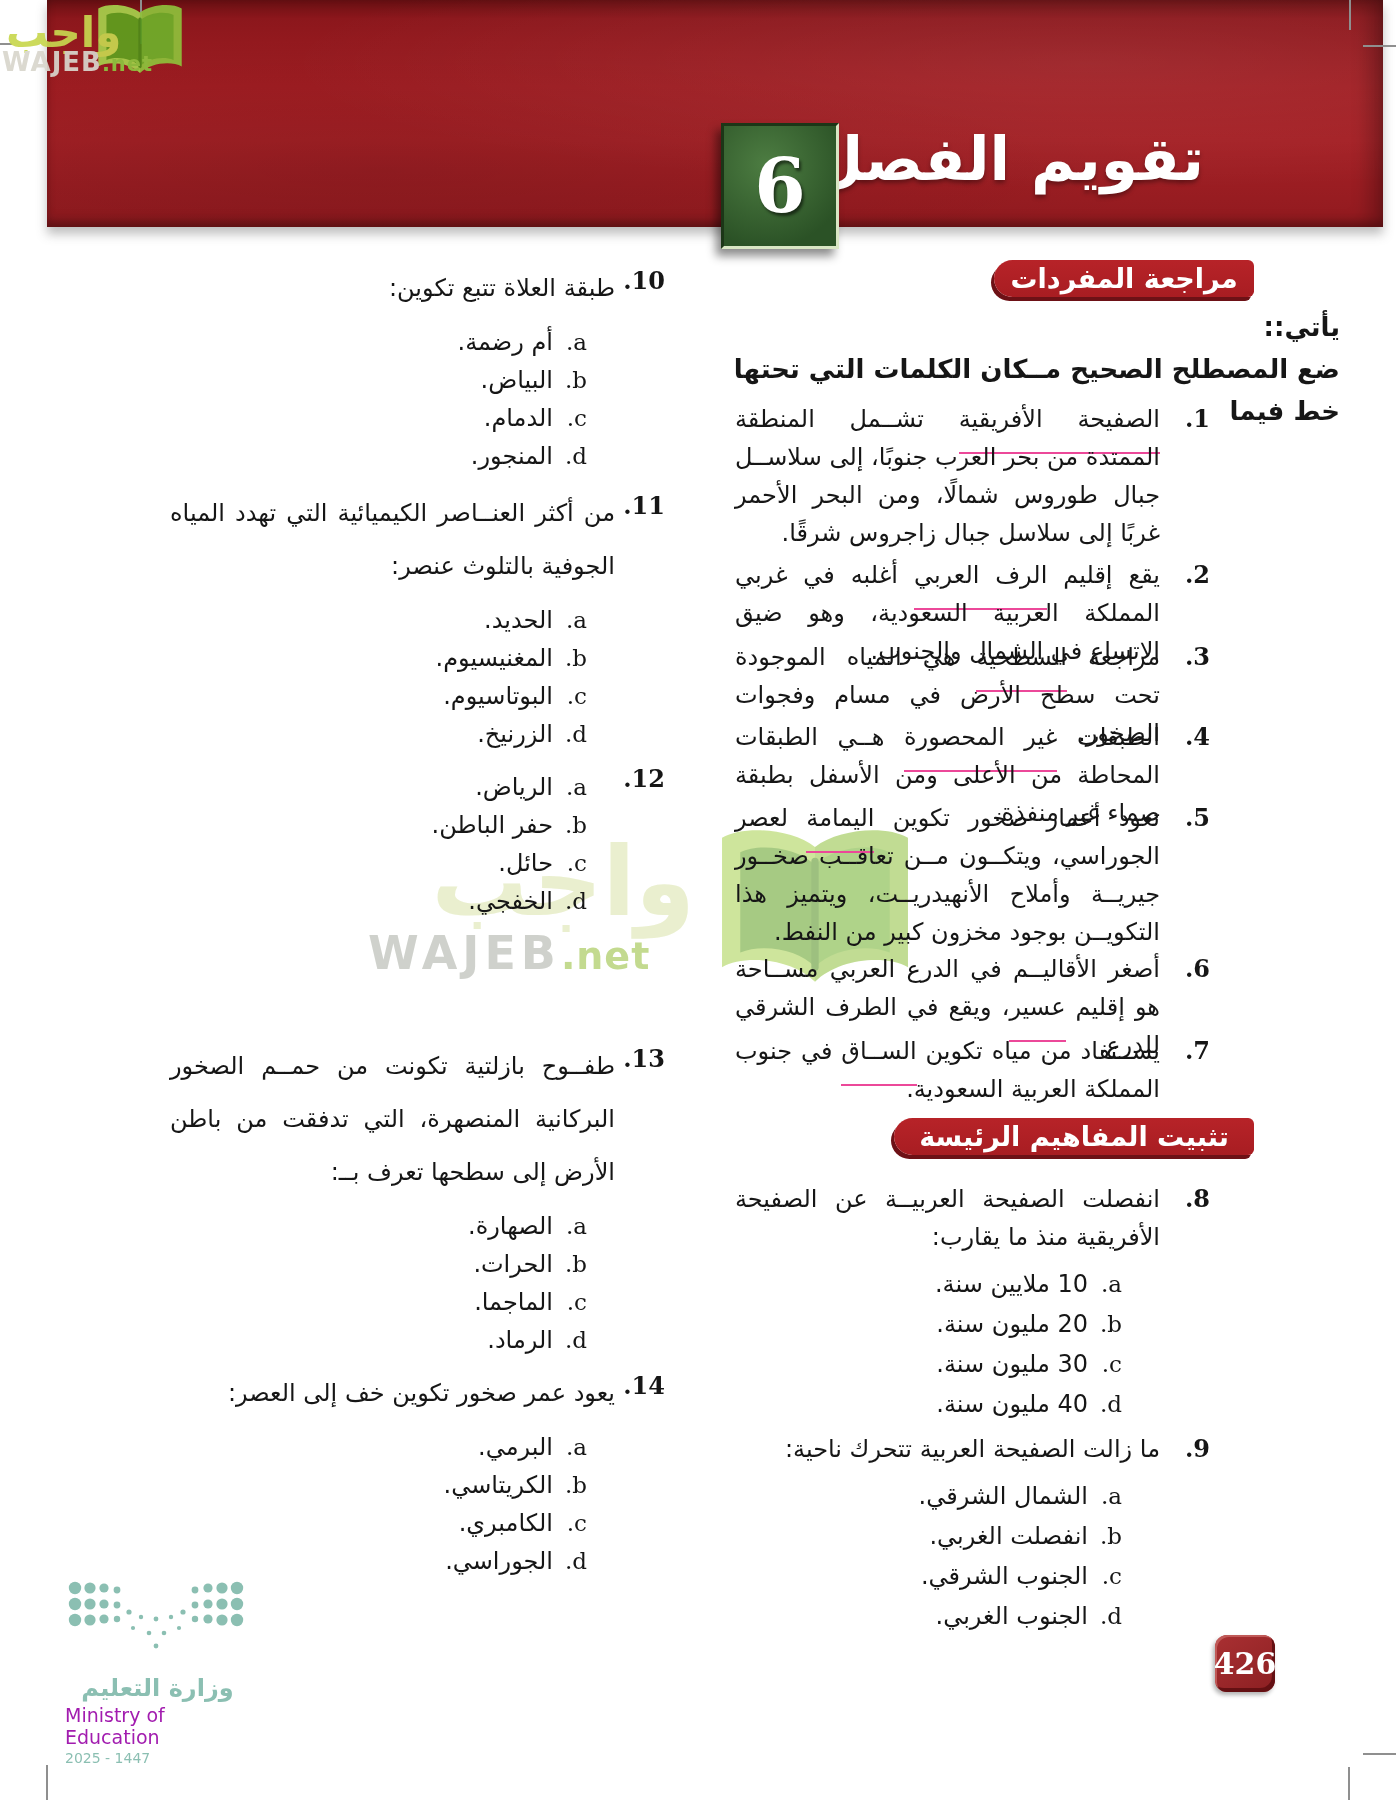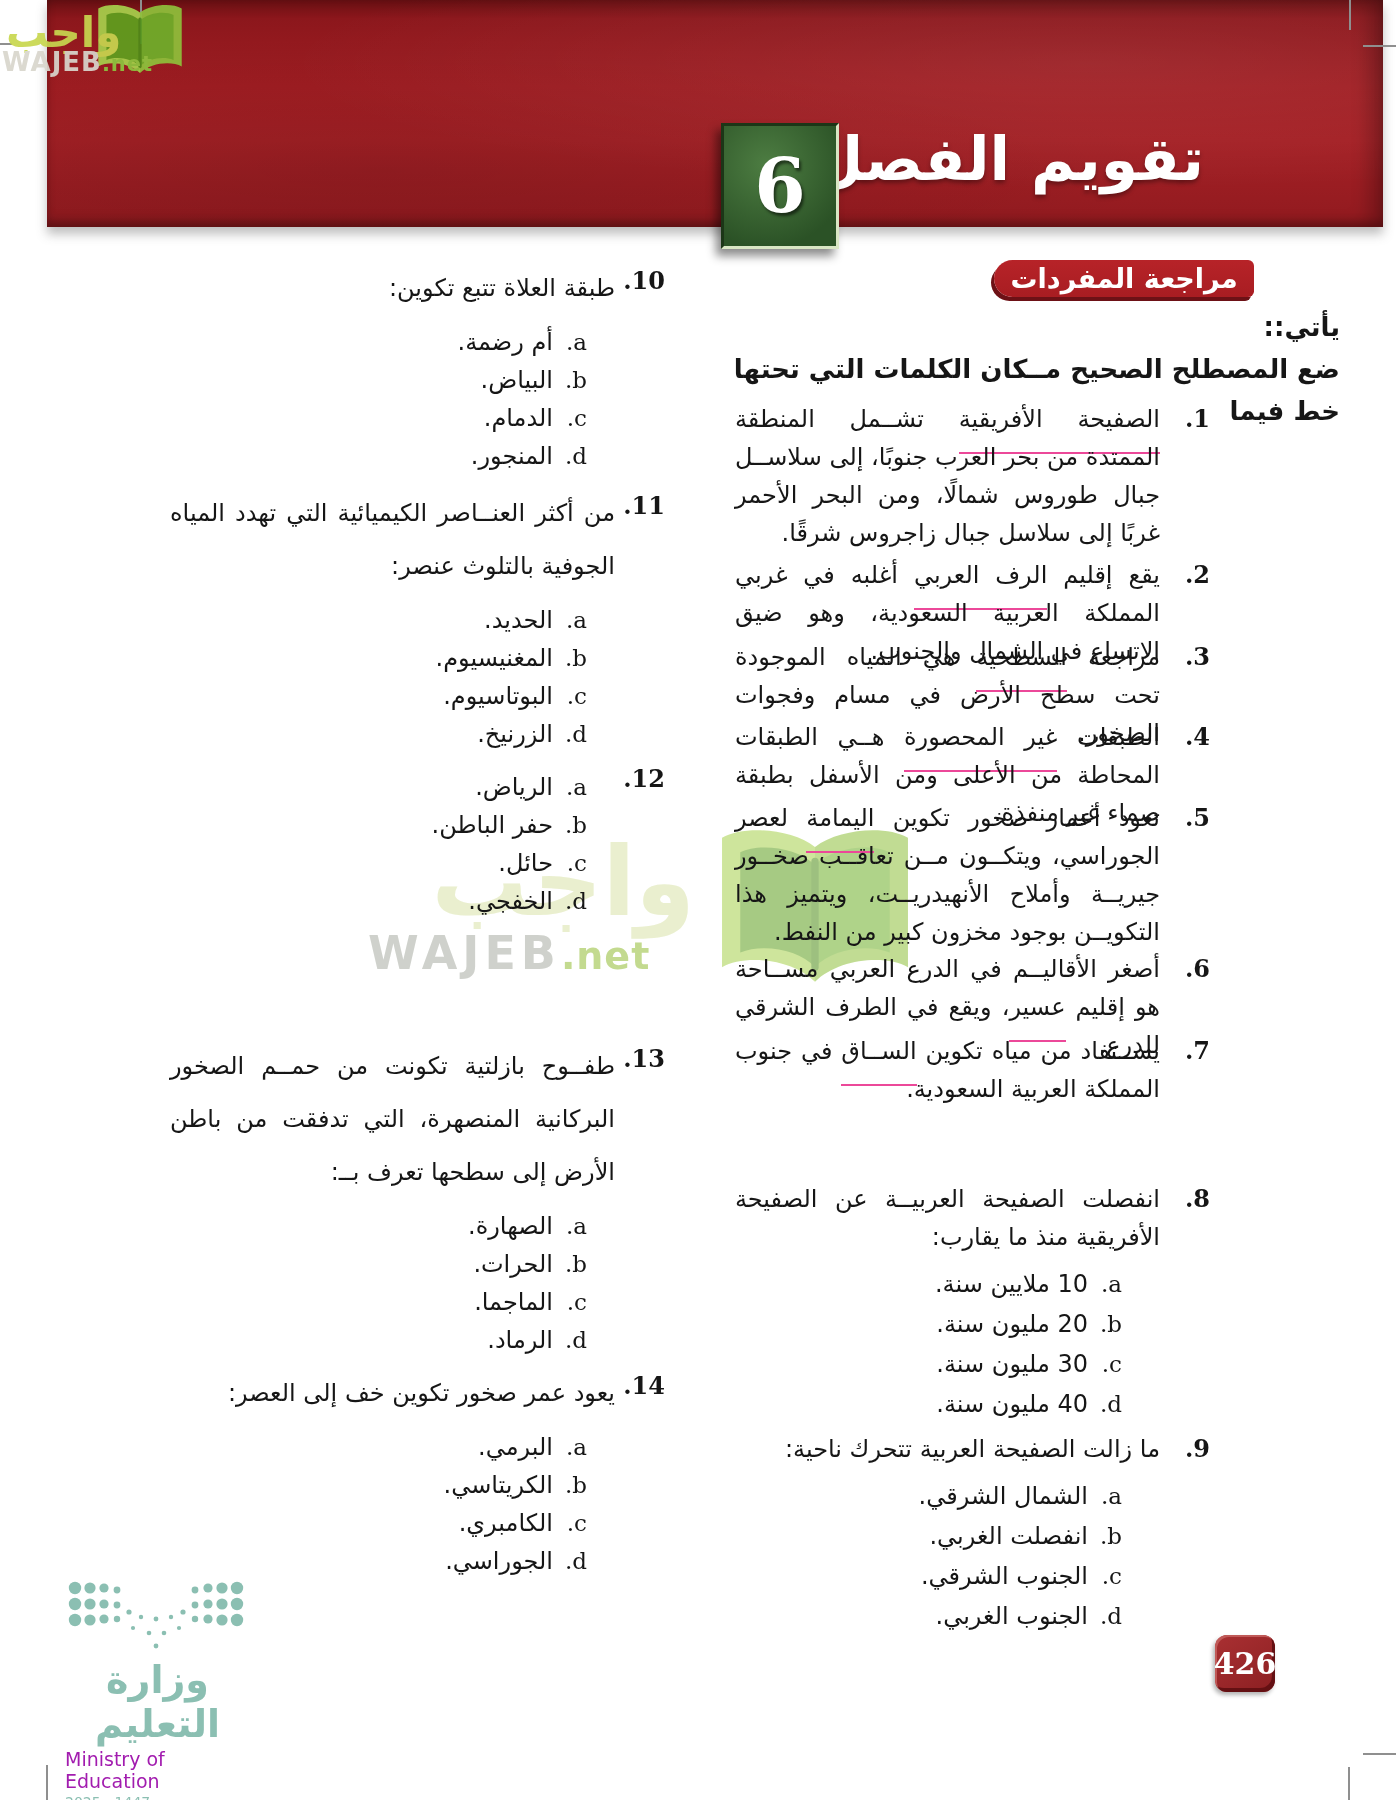--- a/index.html
+++ b/index.html
@@ -65,21 +65,21 @@
   .wm-corner .bookwrap{position:absolute;left:95px;top:2px;width:90px;height:80px;}
   .wm-center{position:absolute;left:360px;top:820px;width:580px;height:200px;opacity:.55;}
   .wm-center .bookwrap{position:absolute;left:340px;top:5px;width:230px;height:175px;}
   .wm-center .wm-ar{position:absolute;right:245px;top:6px;font-size:96px;font-weight:bold;color:#d9e3a8;direction:rtl;}
   .wm-center .wm-en{position:absolute;left:8px;top:106px;font-size:46px;font-weight:bold;color:#a9ada3;letter-spacing:5px;}
   .wm-center .wm-en .tld{color:#93bd35;font-size:38px;letter-spacing:1px;}
 
   
   .moe{position:absolute;left:65px;top:1578px;width:190px;}
   .moe .dots{width:182px;height:76px;}
-  .moe .ar{margin-top:0;font-size:38px;font-weight:bold;color:#8bbfb2;direction:rtl;text-align:center;width:185px;}
+  .moe .ar{margin-top:16px;font-size:24px;font-weight:bold;color:#8bbfb2;direction:rtl;text-align:center;width:185px;}
   .moe .en{font-size:19px;color:#a21caf;margin-top:2px;}
   .moe .yr{font-size:14px;color:#8bbfb2;margin-top:2px;}
   .page-badge{position:absolute;left:1215px;top:1635px;width:60px;height:57px;
     background:linear-gradient(145deg,#a93032,#8c1f22);
     border-radius:12px;
     box-shadow:inset 2px 2px 0 #c05a58, inset -3px -4px 0 #641013, -2px 3px 4px rgba(0,0,0,.3);
     display:flex;align-items:center;justify-content:center;
     font-family:"DejaVu Serif",serif;font-size:30px;font-weight:bold;color:#fff;}
 
   
@@ -114,20 +114,21 @@
           <path d="M55 12 C68 2 94 0 106 7 L106 78 C94 71 68 73 55 86 Z" fill="#8fc13b"></path>
           <path d="M55 22 C45 12 24 10 14 15 L14 70 C26 65 46 68 55 78 Z" fill="#5fa01e"></path>
           <path d="M55 22 C65 12 86 10 96 15 L96 70 C84 65 64 68 55 78 Z" fill="#6fb02a"></path>
           <rect x="53" y="18" width="4" height="62" rx="2" fill="#4e8d18"></rect>
         </svg></span>
     <span class="wm-ar">واجب</span>
     <span class="wm-en"><span>WAJEB</span><span class="tld">.net</span></span>
   </div>
 
   <div class="pill" id="pill-vocab">مراجعة المفردات</div>
+  <div class="pill" id="pill-concepts">تثبيت المفاهيم الرئيسة</div>
 
   <div class="intro">
     <div>يأتي::</div>
     <div>ضع المصطلح الصحيح مــكان الكلمات التي تحتها خط فيما</div>
   </div>
 
   <div class="layer" id="vocab-list">
       <div class="q vocab" style="top: 400px;">
         <span class="qnum">1.</span>
         <div class="qtext"><span class="u">الصفيحة الأفريقية</span><span> تشــمل المنطقة الممتدة من بحر العرب جنوبًا، إلى سلاســل جبال طوروس شمالًا، ومن البحر الأحمر غربًا إلى سلاسل جبال زاجروس شرقًا.</span></div>

